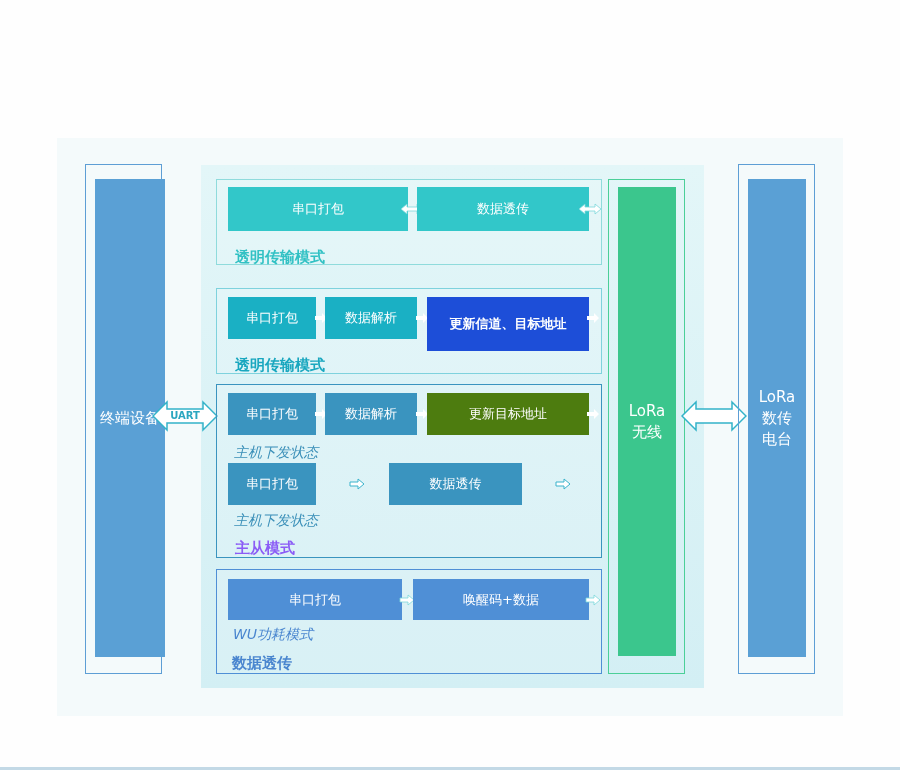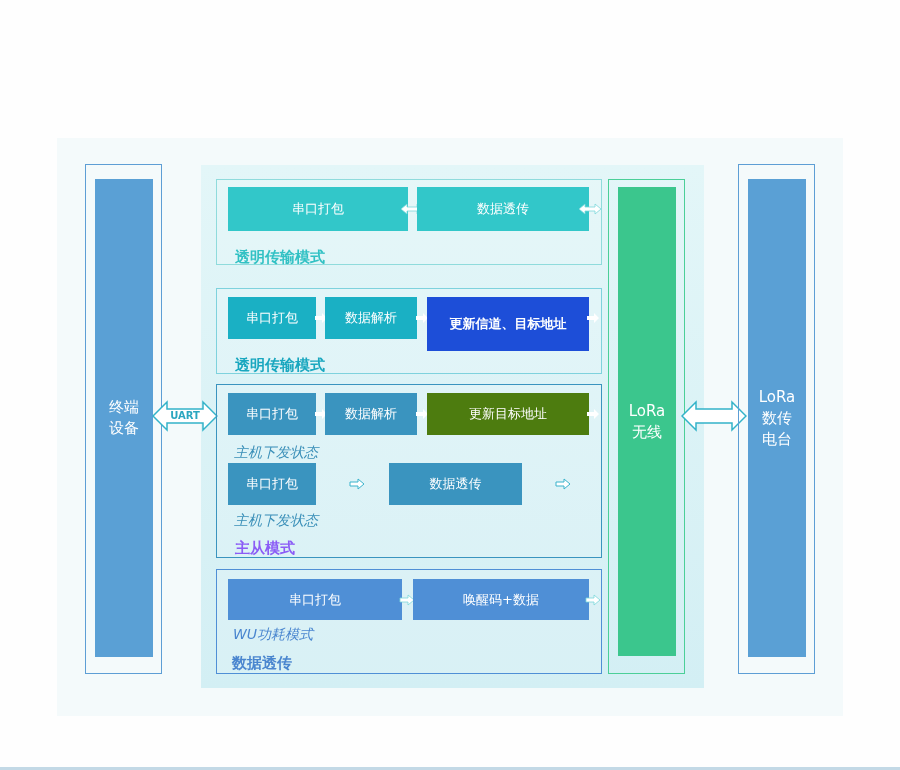--- a/index.html
+++ b/index.html
@@ -16,21 +16,21 @@
   .arrow{display:flex;align-items:center;justify-content:center;}
   .bottom-line{left:0;top:767px;width:900px;height:3px;background:#c3d9e6;}
 </style>
 </head>
 <body>
 
 <div class="abs outer-bg"></div>
 <div class="abs center-bg"></div>
 
 <div class="abs frame" style="left:85px;top:164px;width:77px;height:510px;"></div>
-<div class="abs bar" style="left:95px;top:179px;width:58px;height:478px;background:#5aa0d5;flex-direction:column;">
+<div class="abs bar" style="left:95px;top:179px;width:70px;height:478px;background:#5aa0d5;flex-direction:row;">
   <span>终端</span>
   <span>设备</span>
 </div>
 
 <div class="abs arrow" style="left:152px;top:400px;width:66px;height:32px;">
   <svg width="66" height="32" viewBox="0 0 66 32">
     <path d="M1 16 L15 2 L15 9 L51 9 L51 2 L65 16 L51 30 L51 23 L15 23 L15 30 Z" fill="#fff" stroke="#33b3c9" stroke-width="1.5"></path>
   </svg>
 </div>
 <div class="abs" style="left:152px;top:409px;width:66px;height:14px;font-size:10px;font-weight:bold;color:#2aa6c0;text-align:center;line-height:14px;">UART</div>

